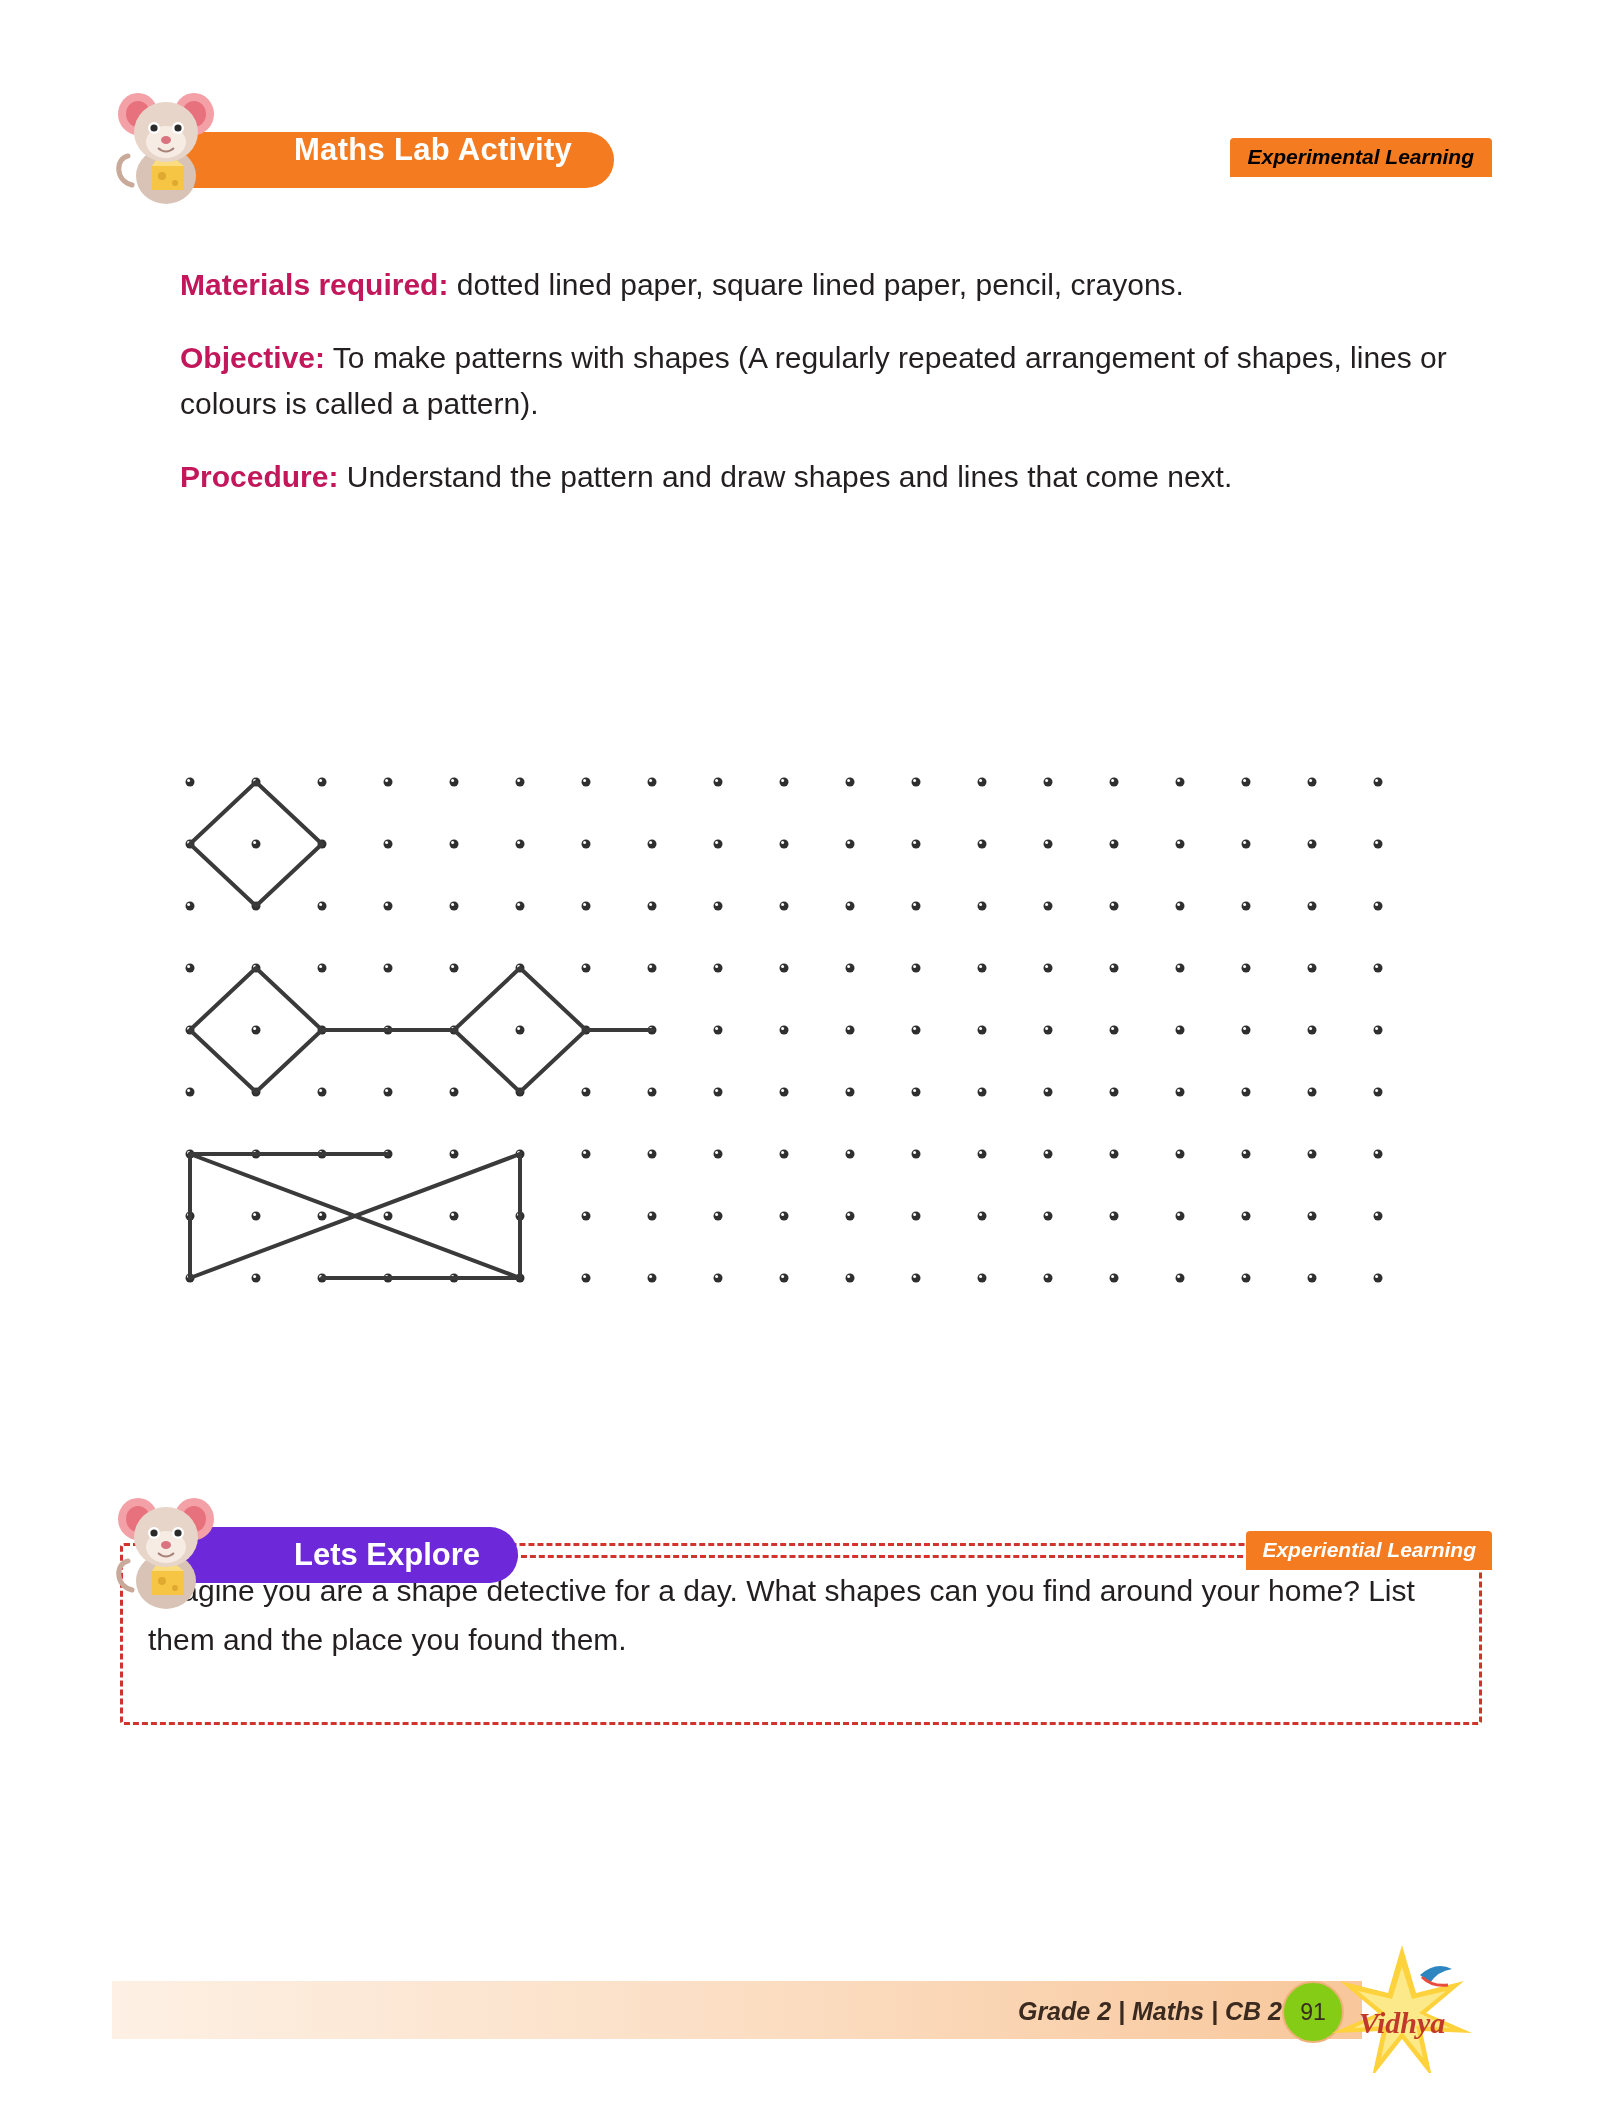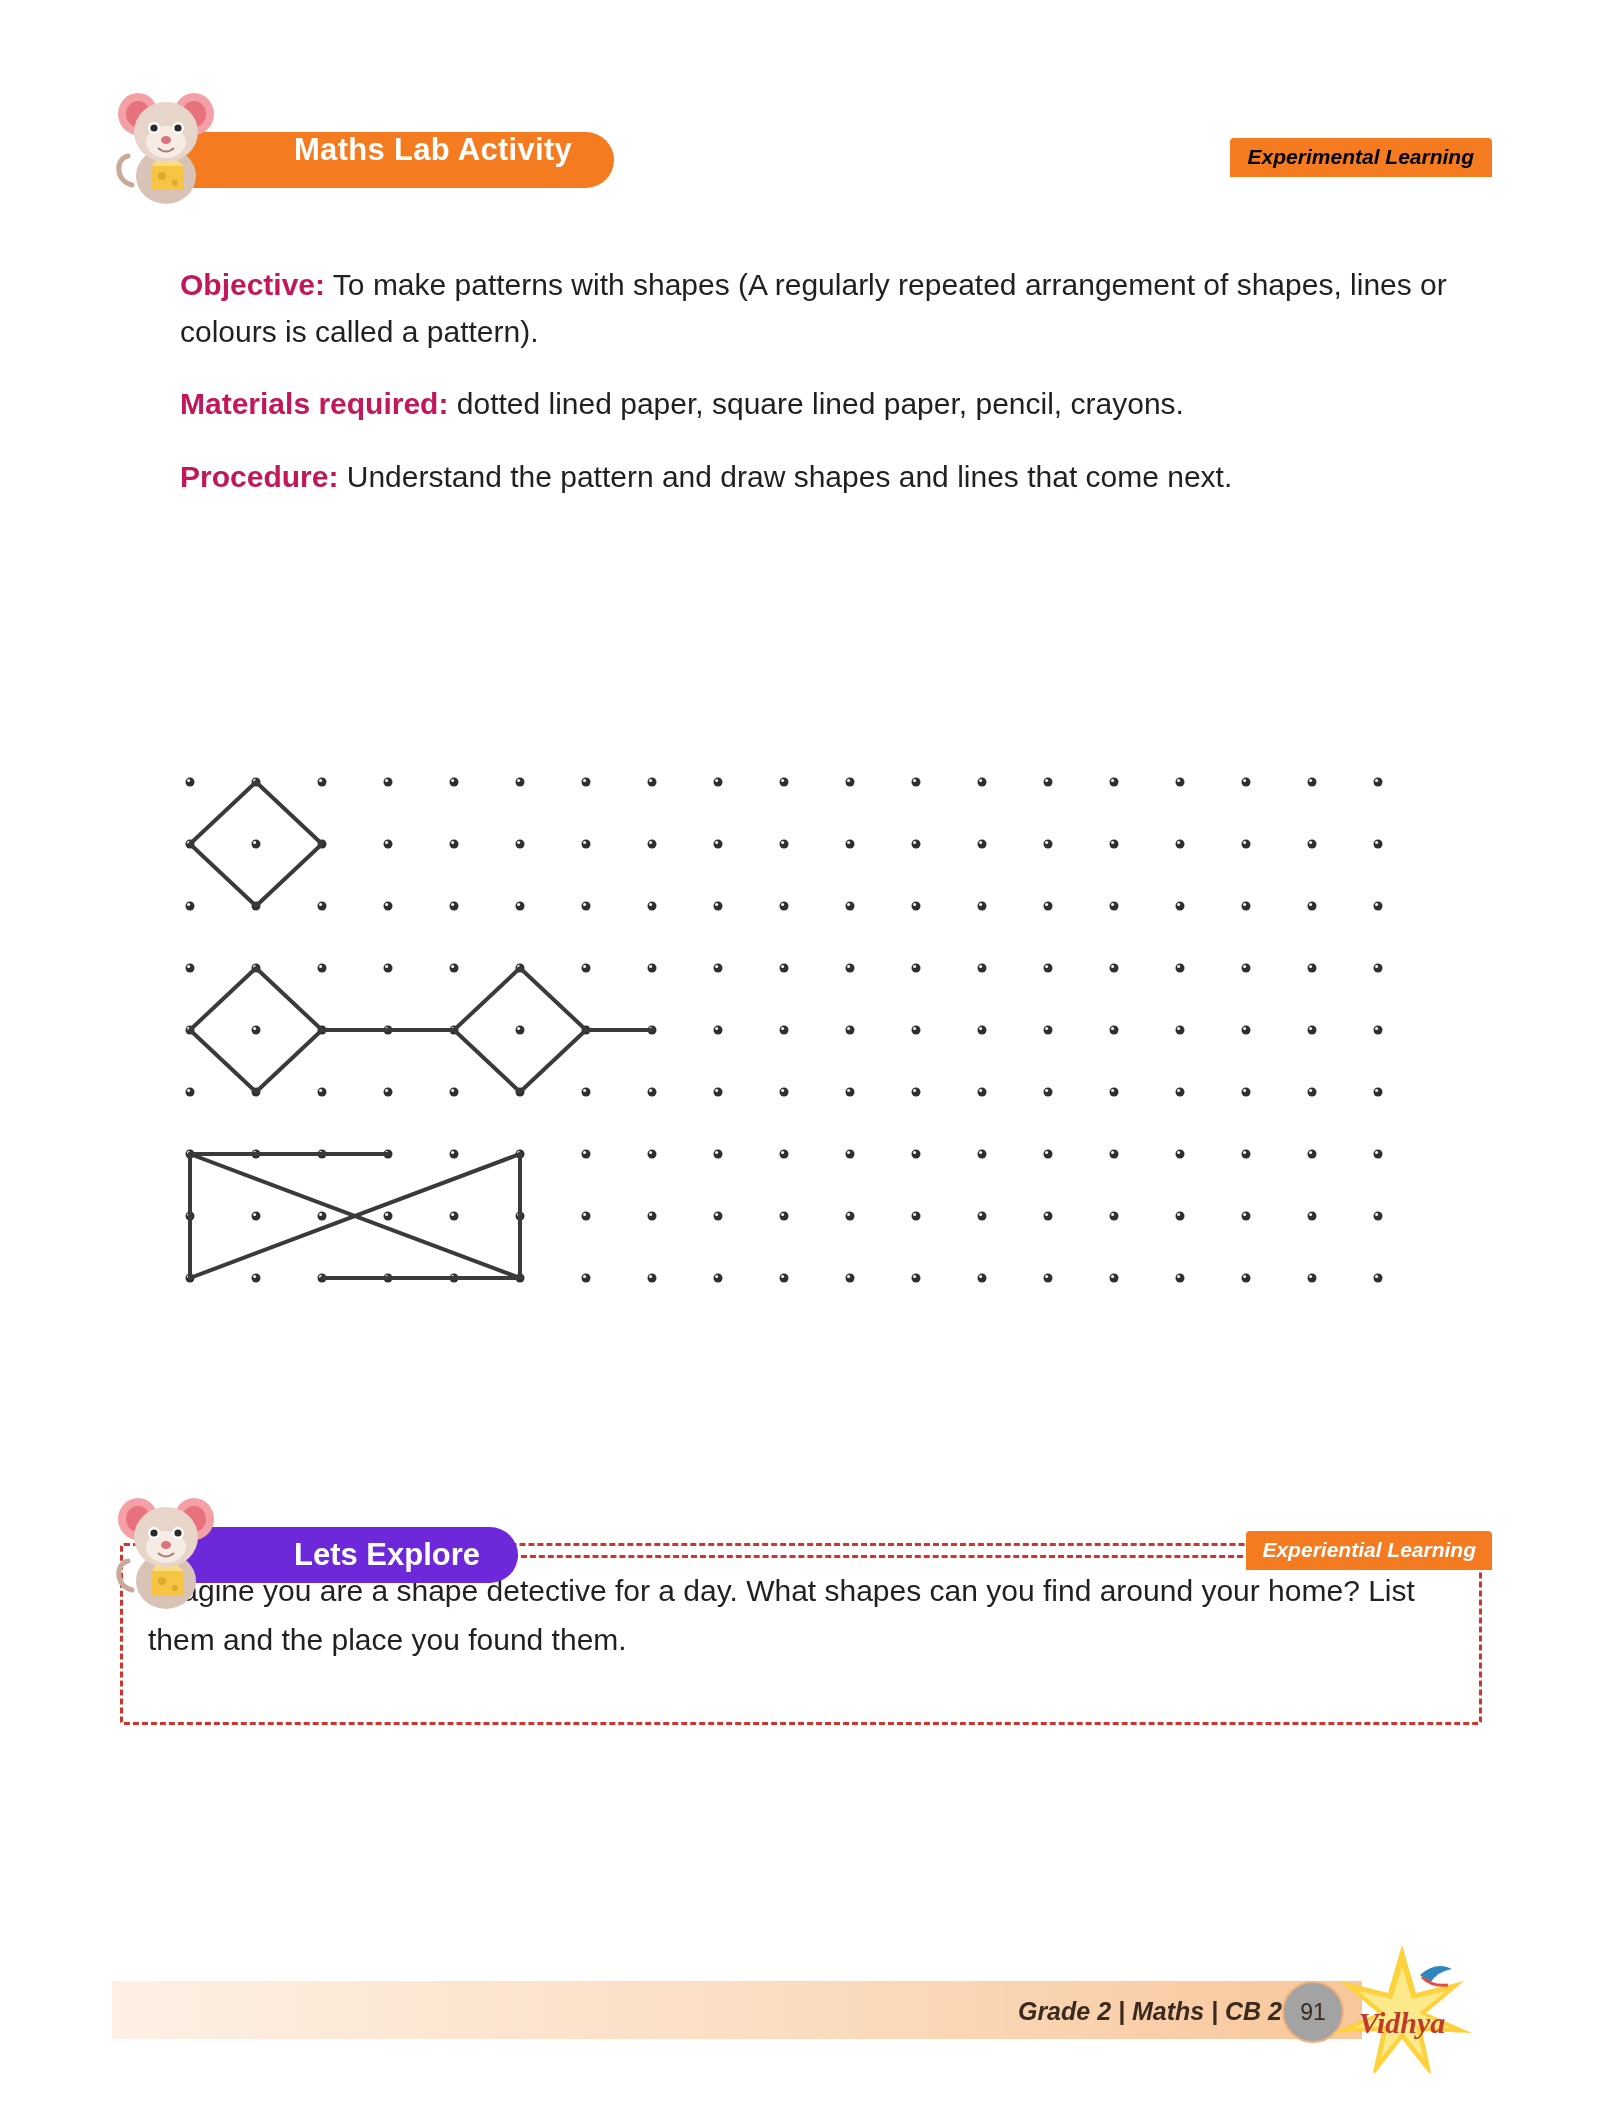--- a/index.html
+++ b/index.html
@@ -216,21 +216,21 @@
     white-space: nowrap;
     font-style: italic;
   }
   .page-circle {
     position: absolute;
     right: 148px;
     top: 8px;
     width: 58px;
     height: 58px;
     border-radius: 50%;
-    background: #a3a3a3;
+    background: #84cc16;
     border: 2px solid #F0B27A;
     display: flex;
     align-items: center;
     justify-content: center;
     font-size: 23px;
     color: #3b2a1f;
   }
   .logo {
     position: absolute;
     right: -10px;
@@ -280,24 +280,24 @@
         <ellipse cx="54" cy="60" rx="5" ry="4" fill="#D9737F"></ellipse>
         <path d="M46 68 q8 7 16 0" stroke="#A9837A" stroke-width="2" fill="none"></path>
       </svg>
     </div>
 
     <div class="tag-right">Experimental Learning</div>
   </div>
 
   <div class="content">
     <p class="para">
-      <span class="lead">Objective:</span><span> To make patterns with shapes (A regularly repeated arrangement of shapes, lines or colours is called a pattern).</span>
+      <span class="lead">Materials required:</span><span> dotted lined paper, square lined paper, pencil, crayons.</span>
     </p>
     <p class="para">
-      <span class="lead">Materials required:</span><span> dotted lined paper, square lined paper, pencil, crayons.</span>
+      <span class="lead">Objective:</span><span> To make patterns with shapes (A regularly repeated arrangement of shapes, lines or colours is called a pattern).</span>
     </p>
     <p class="para">
       <span class="lead">Procedure:</span><span> Understand the pattern and draw shapes and lines that come next.</span>
     </p>
   </div>
 
   <div class="grid-area">
     <svg width="1250" height="600" viewBox="0 0 1250 600">
       <defs>
         <g id="dotmark">

